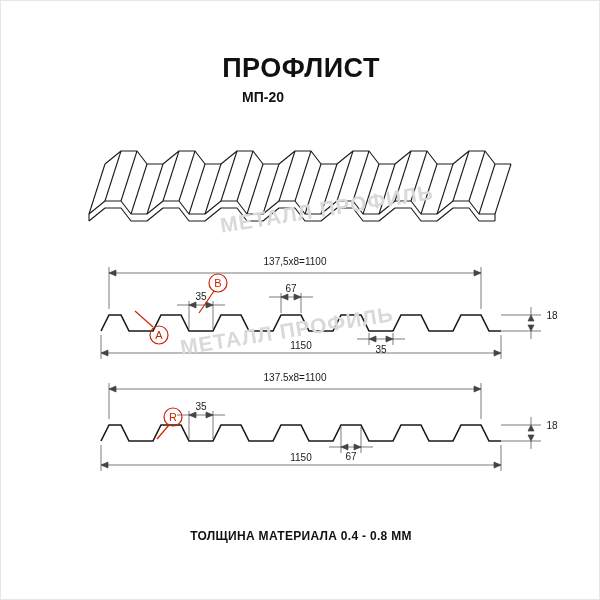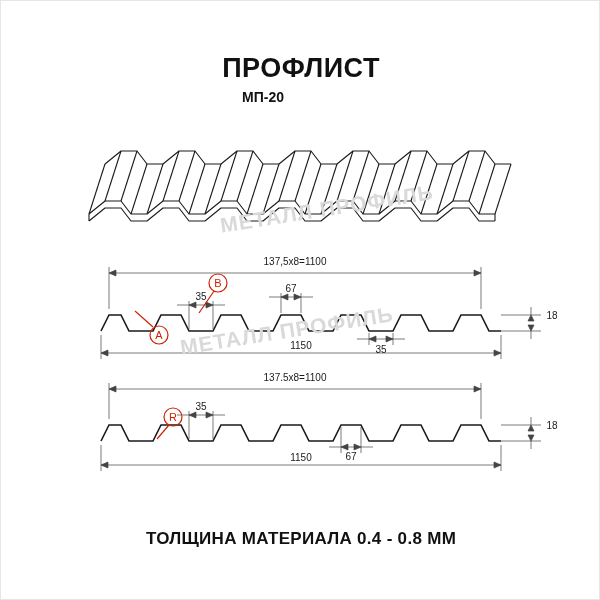--- a/index.html
+++ b/index.html
@@ -42,21 +42,21 @@
     font-size: 14px;
     font-weight: bold;
     color: #111;
   }
   .footer {
     position: absolute;
     top: 528px;
     left: 0;
     width: 600px;
     text-align: center;
-    font-size: 17px;
+    font-size: 12px;
     font-weight: bold;
     letter-spacing: 0.3px;
     color: #111;
   }
   svg {
     position: absolute;
     top: 0;
     left: 0;
   }
   .wm {

